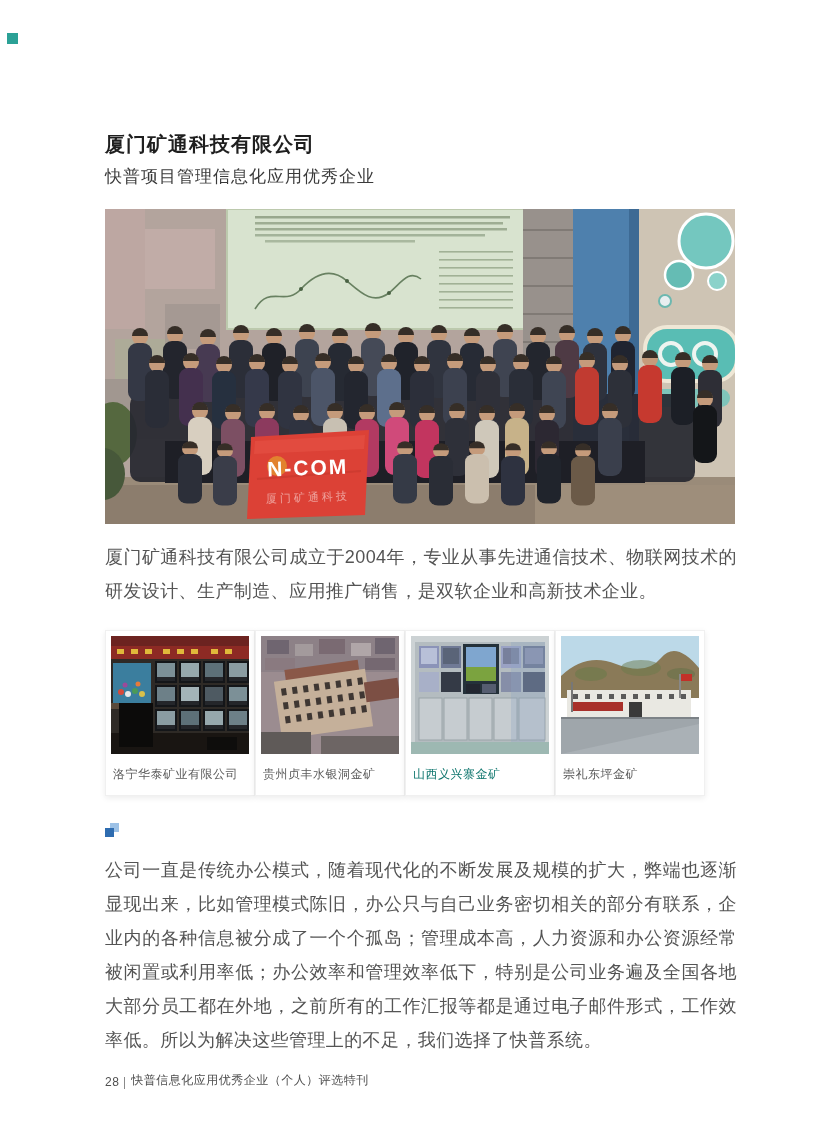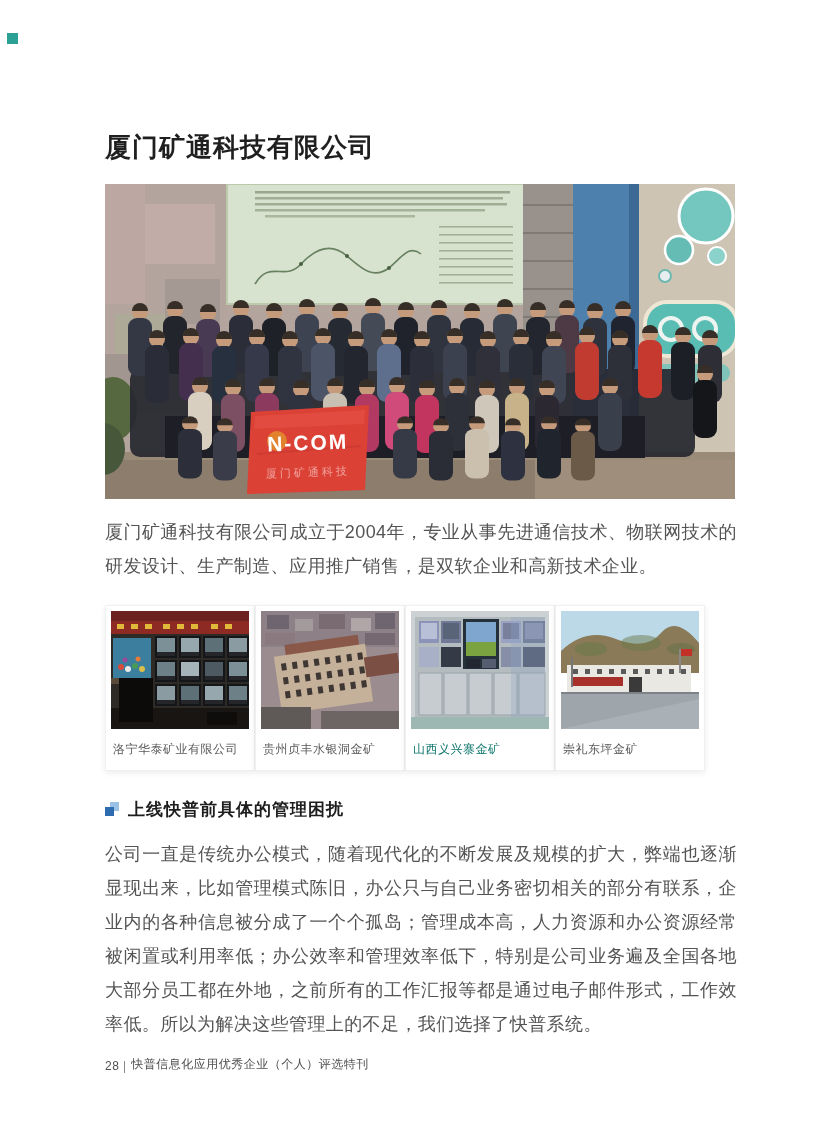--- a/index.html
+++ b/index.html
@@ -1,20 +1,20 @@
 <!DOCTYPE html>
 <html><head>
 <meta charset="utf-8">
 <style>
   html,body{margin:0;padding:0;background:#fff;}
   .page{position:relative;width:839px;height:1146px;background:#ffffff;overflow:hidden;
         font-family:"Liberation Sans","DejaVu Sans",sans-serif;color:#4f4f4f;}
   .corner-mark{position:absolute;left:7px;top:33px;width:11px;height:11px;background:#2ba196;}
   .content{position:absolute;left:105px;top:0;width:632px;}
-  .page-title{margin:133px 0 0 0;font-size:26px;font-weight:700;color:#1f1f1f;letter-spacing:1px;line-height:1.15;}
+  .page-title{margin:133px 0 0 0;font-size:20px;font-weight:700;color:#1f1f1f;letter-spacing:1px;line-height:1.15;}
   .page-subtitle{margin:9px 0 0 0;font-size:17px;font-weight:400;color:#3a3a3a;letter-spacing:1px;}
   .photo-wrap{margin-top:21px;width:630px;height:315px;background:#b3a49d;}
   .photo-wrap svg{display:block;}
   .body-text{font-size:18px;line-height:34px;letter-spacing:0.4px;color:#545454;text-align:justify;margin:0;}
   .p-first{margin-top:16px;}
   .p-next{margin-top:3px;}
   .cases{margin-top:22px;width:632px;display:flex;}
   .case-card{width:150px;box-sizing:border-box;margin:0;background:#fff;border:1px solid #f0f0f0;
              box-shadow:0 2px 6px rgba(0,0,0,0.08);padding:5px 5px 12px 5px;}
   .case-img{width:138px;height:118px;overflow:hidden;}
@@ -32,20 +32,21 @@
   .fsep{width:1px;height:12px;background:#8a8a8a;margin:0 6px 0 5px;}
 </style>
 </head>
 <body>
 
 <div class="page">
   <div class="corner-mark"></div>
 
   <div class="content">
     <h1 class="page-title">厦门矿通科技有限公司</h1>
+    <h2 class="page-subtitle">快普项目管理信息化应用优秀企业</h2>
 
     <div class="photo-wrap">
       <svg viewBox="0 0 630 315" width="630" height="315" xmlns="http://www.w3.org/2000/svg">
         <defs>
           <g id="pp">
             <circle cx="0" cy="0" r="8" fill="#c59b7b"></circle>
             <path d="M-8,-1 a8,8 0 0 1 16,0 z" fill="#362e27"></path>
             <rect x="-12" y="6" width="24" height="58" rx="9"></rect>
           </g>
           <g id="mon">
@@ -400,21 +401,20 @@
         <figcaption class="case-caption">崇礼东坪金矿</figcaption>
       </figure>
 
     </div>
 
     <div class="section-head">
       <span class="hicon">
         <span class="sq-light"></span>
           <span class="sq-dark"></span>
       </span>
-      <h3 class="section-title">上线快普前具体的管理困扰</h3>
     </div>
 
     <p class="body-text section-body">公司一直是传统办公模式，随着现代化的不断发展及规模的扩大，弊端也逐渐显现出来，比如管理模式陈旧，办公只与自己业务密切相关的部分有联系，企业内的各种信息被分成了一个个孤岛；管理成本高，人力资源和办公资源经常被闲置或利用率低；办公效率和管理效率低下，特别是公司业务遍及全国各地大部分员工都在外地，之前所有的工作汇报等都是通过电子邮件形式，工作效率低。所以为解决这些管理上的不足，我们选择了快普系统。</p>
 
     <div class="footer">
       <span>28</span>
       <span class="fsep"></span>
       <span>快普信息化应用优秀企业（个人）评选特刊</span>
     </div>
   </div>

